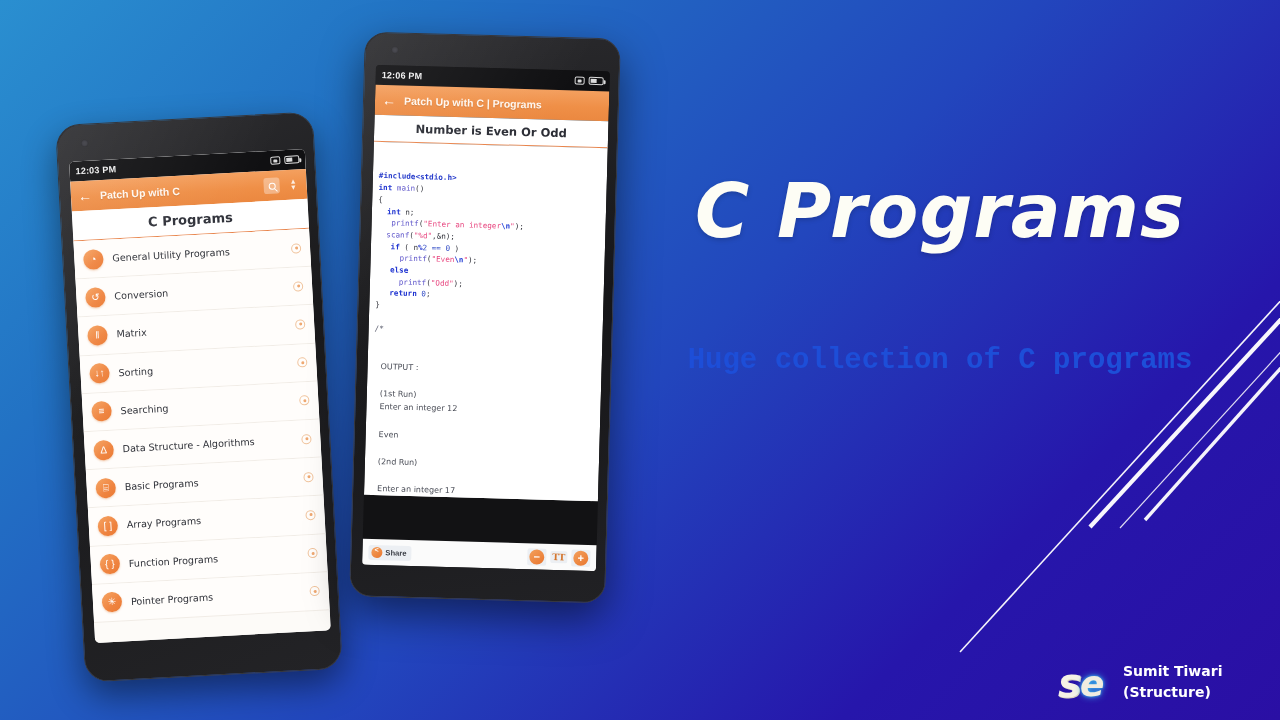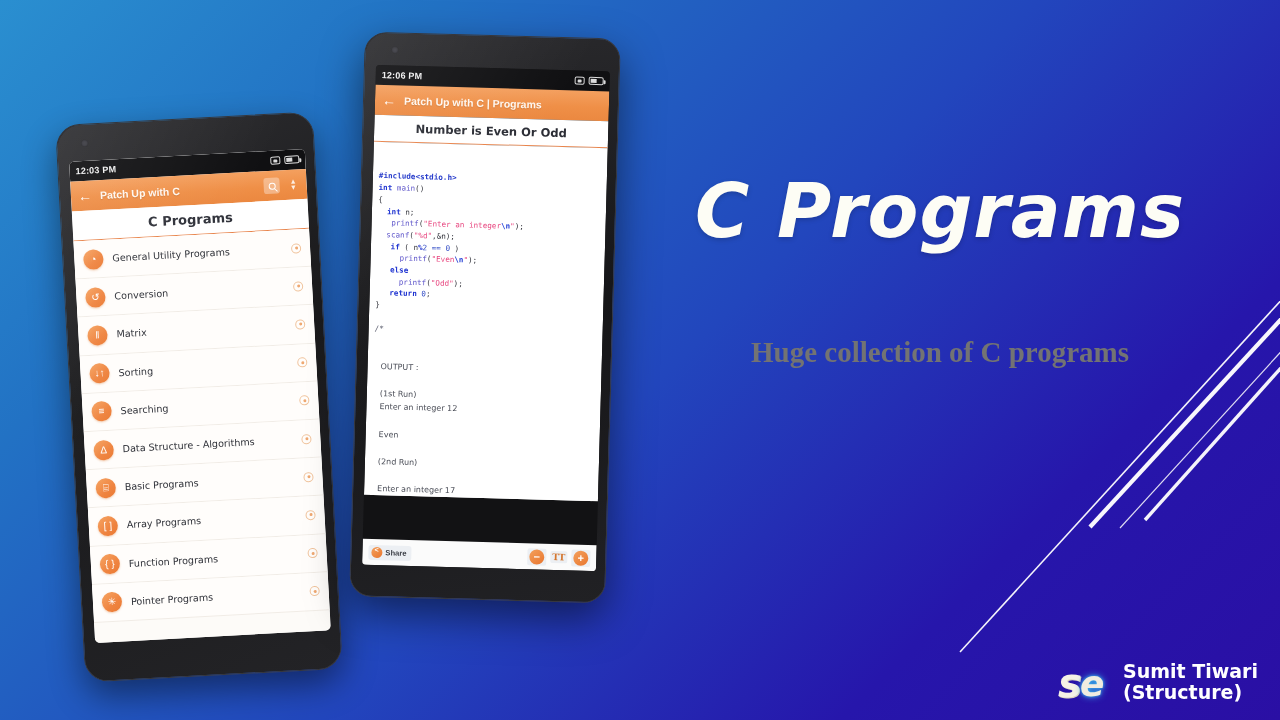--- a/index.html
+++ b/index.html
@@ -19,42 +19,42 @@
     position:absolute; left:640px; top:0; width:640px; height:720px;
   }
   .headline {
     position:absolute; left:0; top:168px; width:600px; text-align:center;
     color:#fdfdf5; font-size:74px; font-weight:bold; font-style:italic;
     font-family:"DejaVu Sans", sans-serif;
     letter-spacing:1px;
     text-shadow:0 2px 5px rgba(0,0,0,.18);
   }
   .subline {
-    position:absolute; left:0; top:336px; width:600px; text-align:center;
-    color:#737373; font-size:29px; font-weight:bold;
-    font-family:Liberation Serif, serif;
+    position:absolute; left:0; top:344px; width:600px; text-align:center;
+    color:#1d4ed8; font-size:29px; font-weight:bold;
+    font-family:Liberation Mono, monospace;
   }
 
   
   .brand { position:absolute; left:1058px; top:660px; display:flex; align-items:center; gap:9px; }
   .brand-mark {
     width:56px; height:44px; position:relative;
   }
   .brand-mark .s, .brand-mark .e {
     position:absolute; font-family:"DejaVu Sans", sans-serif; font-weight:bold; font-style:italic;
   }
   .brand-mark .s {
     left:0; top:0; font-size:40px; color:#f5f2e6;
     text-shadow:1px 1px 0 #d8d2be;
   }
   .brand-mark .e {
     left:22px; top:3px; font-size:36px; color:#f0ece0;
     text-shadow:0 0 7px #39b7ef, 0 0 3px #39b7ef;
   }
-  .brand-text { color:#ffffff; font-weight:bold; font-size:19px; line-height:21px;
+  .brand-text { color:#ffffff; font-weight:bold; font-size:14px; line-height:21px;
     font-family:"DejaVu Sans", sans-serif; }
 
   
   .phone { position:absolute; background:#1b1b1d; }
   .phone-screen { position:absolute; background:#ffffff; overflow:hidden; }
 
   
   #phone-left {
     left:70px; top:118px; width:258px; height:558px;
     border-radius:24px;

